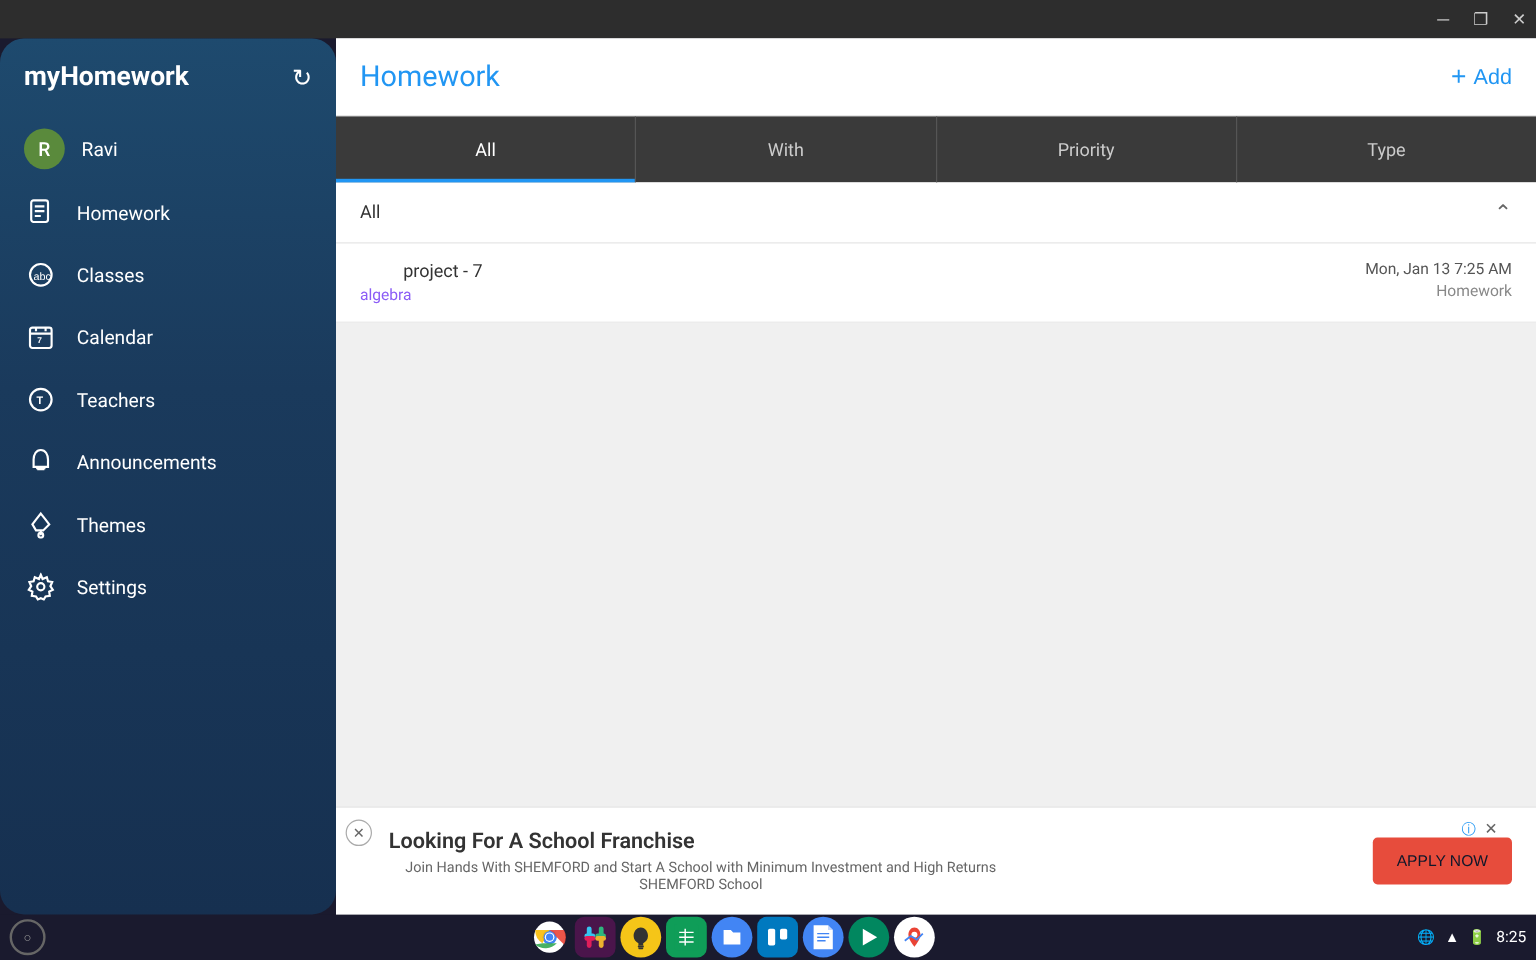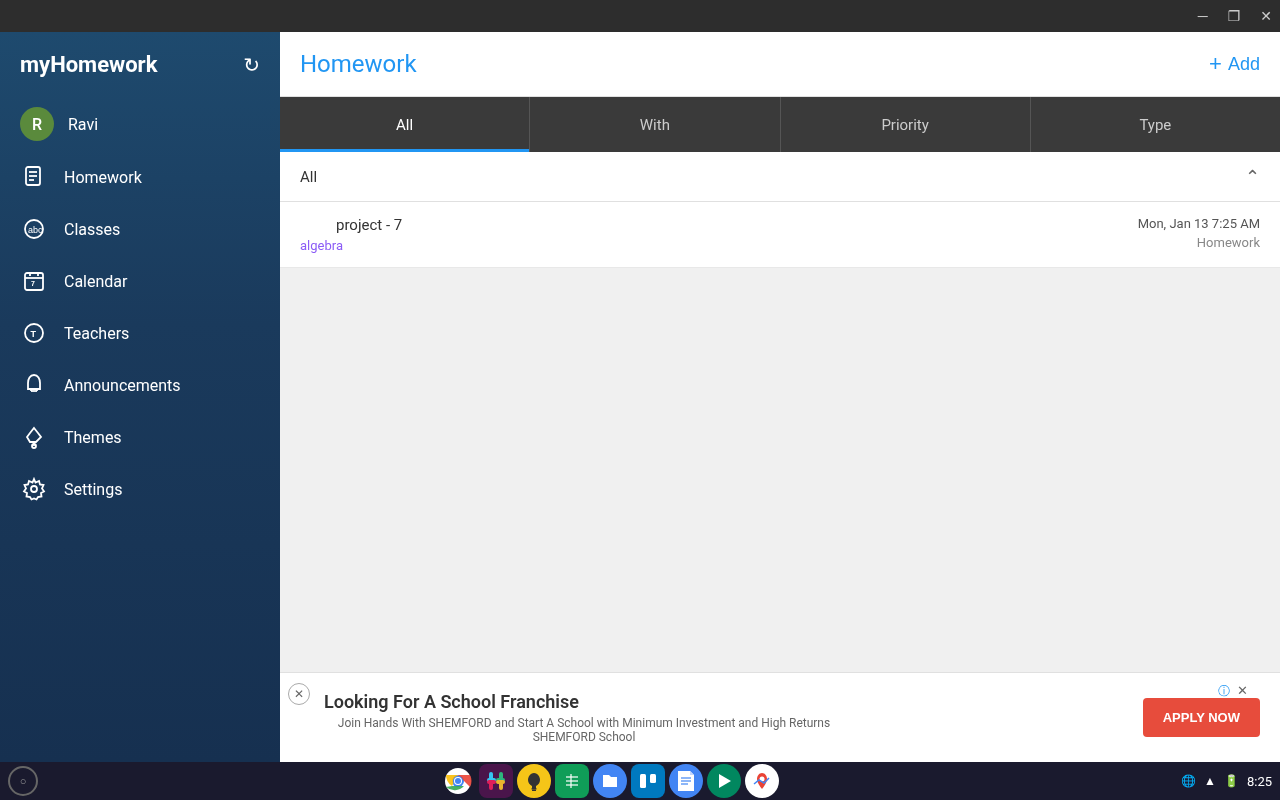--- a/index.html
+++ b/index.html
@@ -36,20 +36,21 @@
     }
 
     
     .sidebar {
       width: 280px;
       background: linear-gradient(180deg, #1e4a6e 0%, #1a3a5c 40%, #163050 100%);
       display: flex;
       flex-direction: column;
       padding-top: 12px;
       flex-shrink: 0;
+      border-radius: 20px;
     }
     .sidebar-logo {
       display: flex;
       align-items: center;
       justify-content: space-between;
       padding: 8px 20px 20px 20px;
     }
     .logo-text {
       color: white;
       font-size: 22px;
@@ -295,25 +296,25 @@
       margin-bottom: 4px;
     }
     .ad-desc {
       font-size: 12px;
       color: #666;
       max-width: 520px;
       text-align: center;
     }
     .ad-apply-btn {
       background: #e74c3c;
-      color: #ffffff;
+      color: #0f172a;
       border: none;
       padding: 12px 20px;
       font-size: 13px;
-      font-weight: 700;
+      font-weight: 400;
       cursor: pointer;
       border-radius: 4px;
       white-space: nowrap;
     }
 
     
     .taskbar {
       width: 100%;
       height: 38px;
       background: #1a1a2e;

